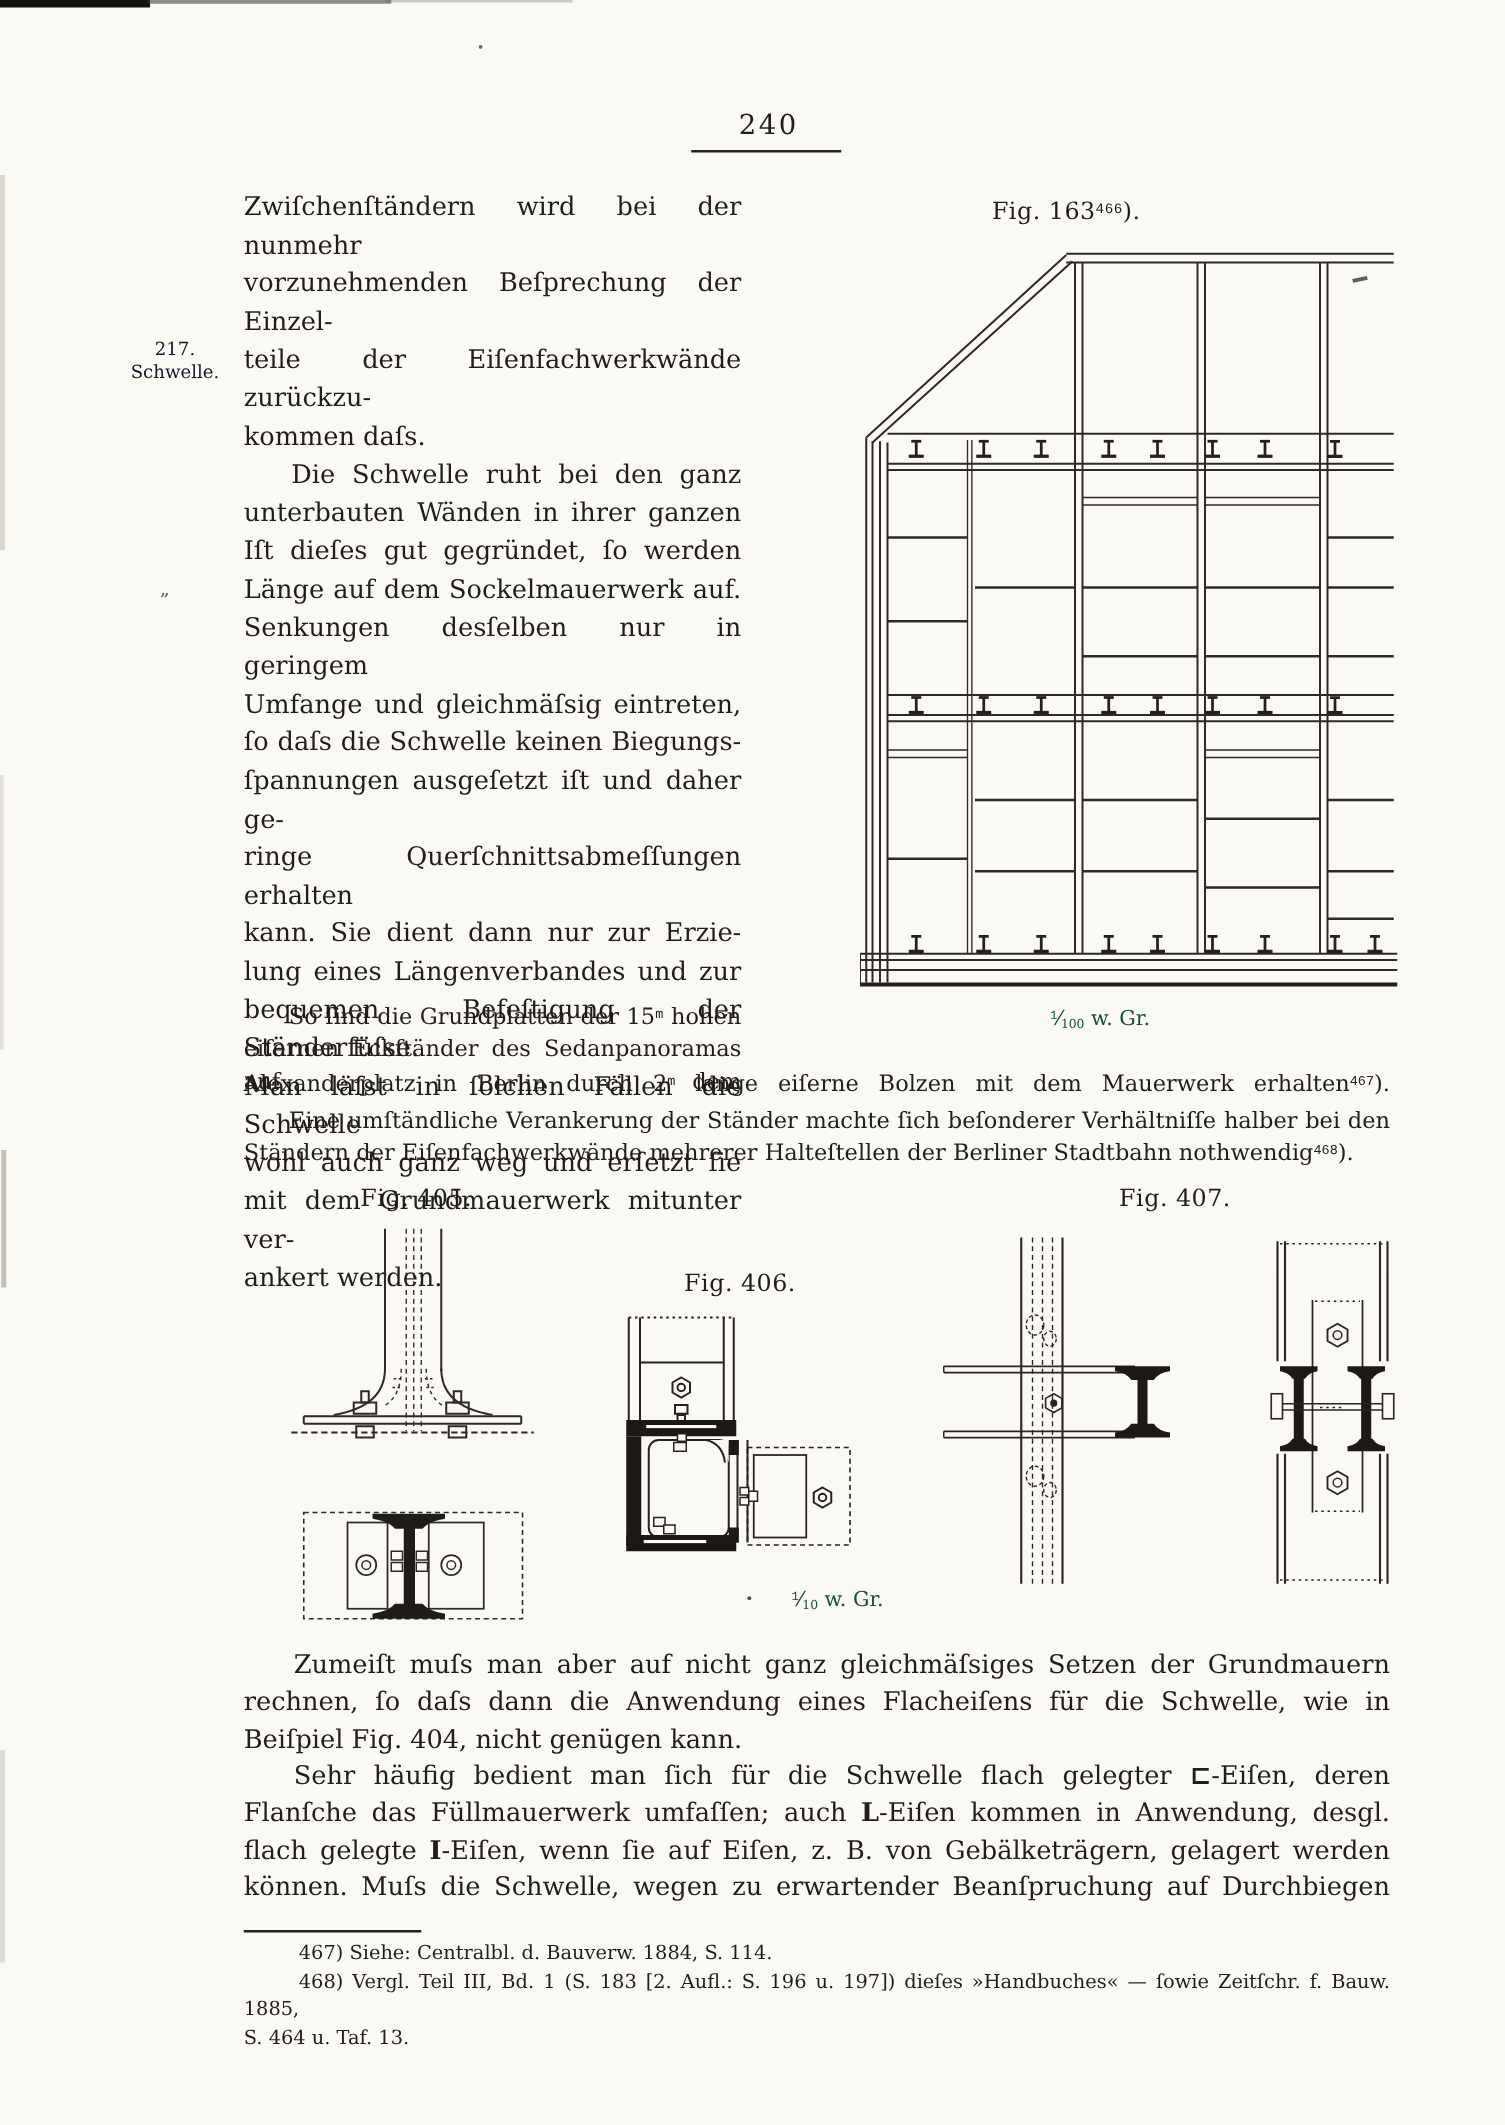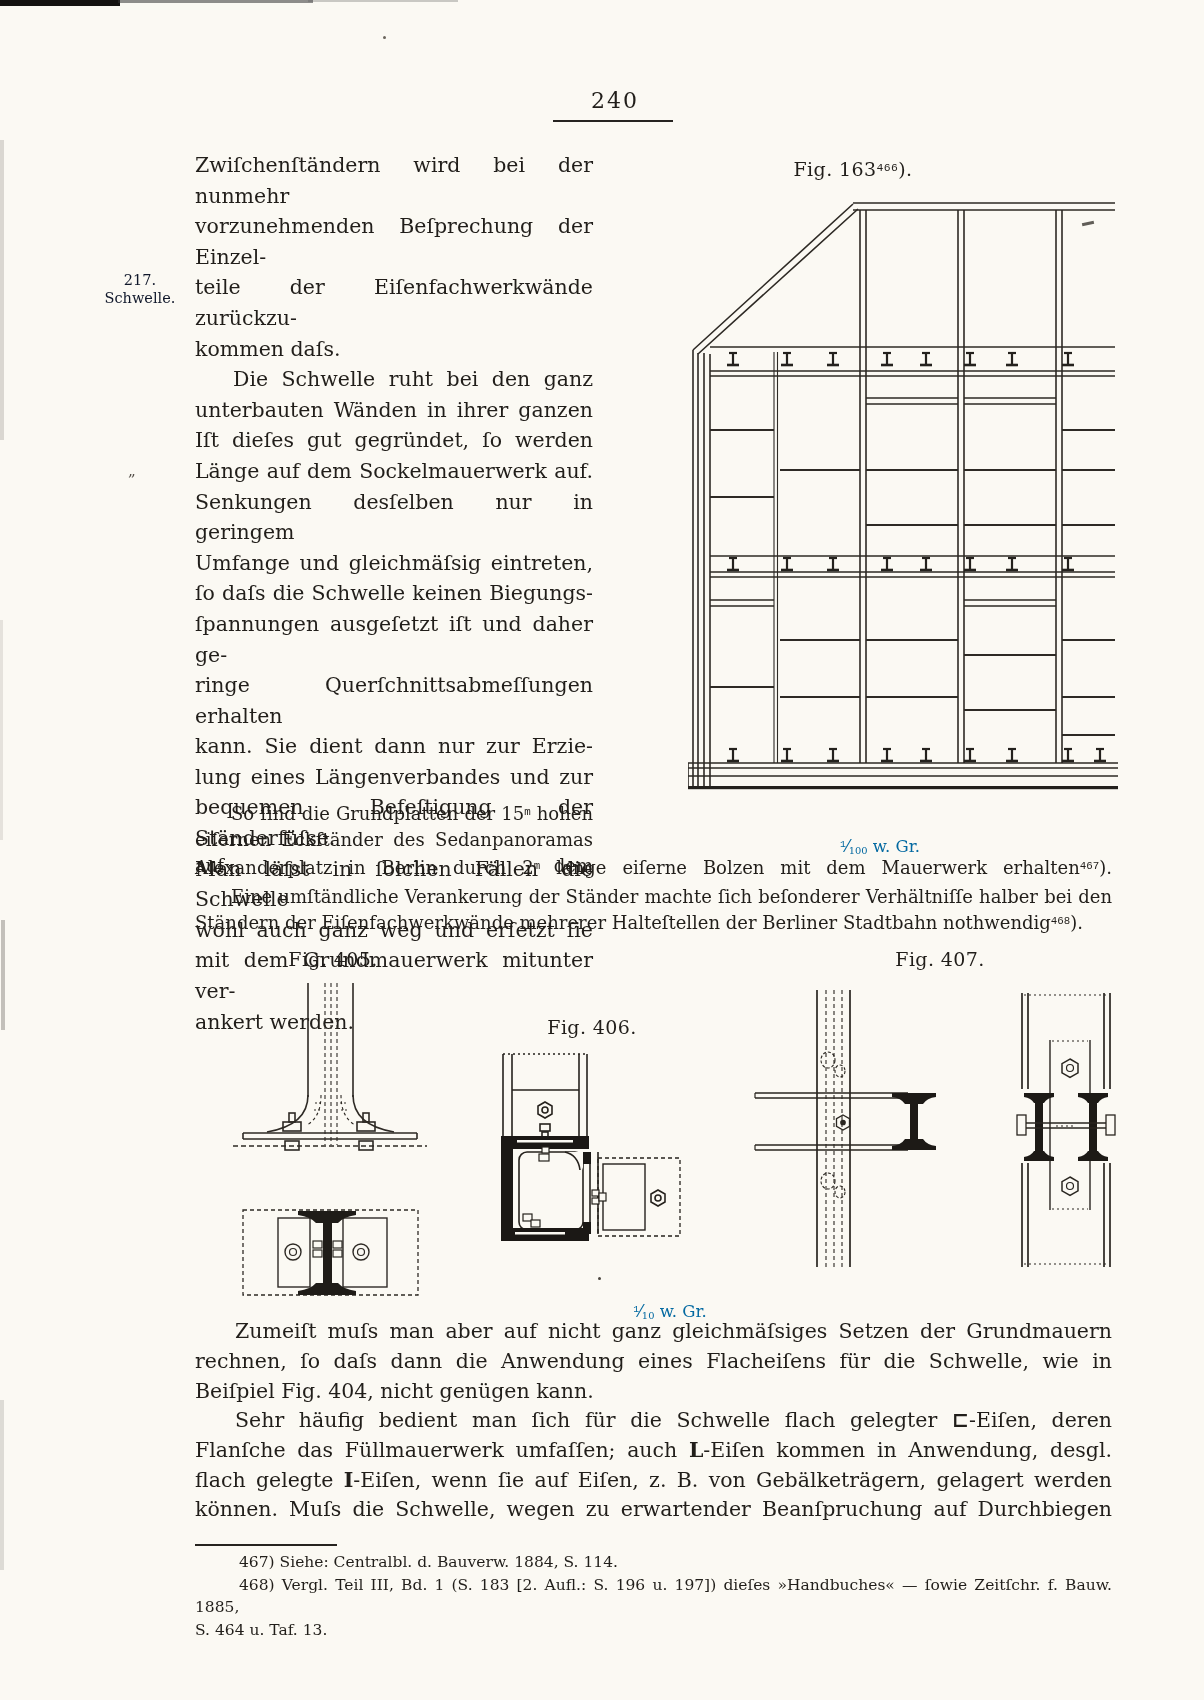--- a/index.html
+++ b/index.html
@@ -20,21 +20,21 @@
   .petit .ln.ind{text-indent:36px;}
   .bottomtext .ln.ind{text-indent:40px;}
   .footnotes .ln.ind{text-indent:44px;}
   sup{font-size:60%;line-height:0;vertical-align:baseline;position:relative;top:-0.48em;font-family:Liberation Mono, monospace;}
   sub{font-size:60%;line-height:0;vertical-align:baseline;position:relative;top:0.2em;}
   .bb{font-weight:bold;}
   .pagenum{font-size:22px;letter-spacing:2px;text-align:center;width:110px;}
   .pagenum-rule{height:2px;background:#262320;}
   .marginnote{font-size:14.5px;line-height:17.5px;text-align:center;width:84px;color:#0f172a;}
   .figcap{font-size:19px;letter-spacing:.4px;text-align:center;}
-  .scalecap{font-size:16.5px;text-align:center;color:#0369a1;margin-top:32px;}
+  .scalecap{font-size:16.5px;text-align:center;color:#14532d;}
   .smudge{pointer-events:none;}
   svg{display:block;}
 </style>
 </head>
 <body>
 
 <div id="page">
 
   <div class="abs smudge" style="left:0;top:0;width:120px;height:6px;background:#141210;"></div>
   <div class="abs smudge" style="left:118px;top:0;width:195px;height:3px;background:#333;opacity:.55;"></div>

